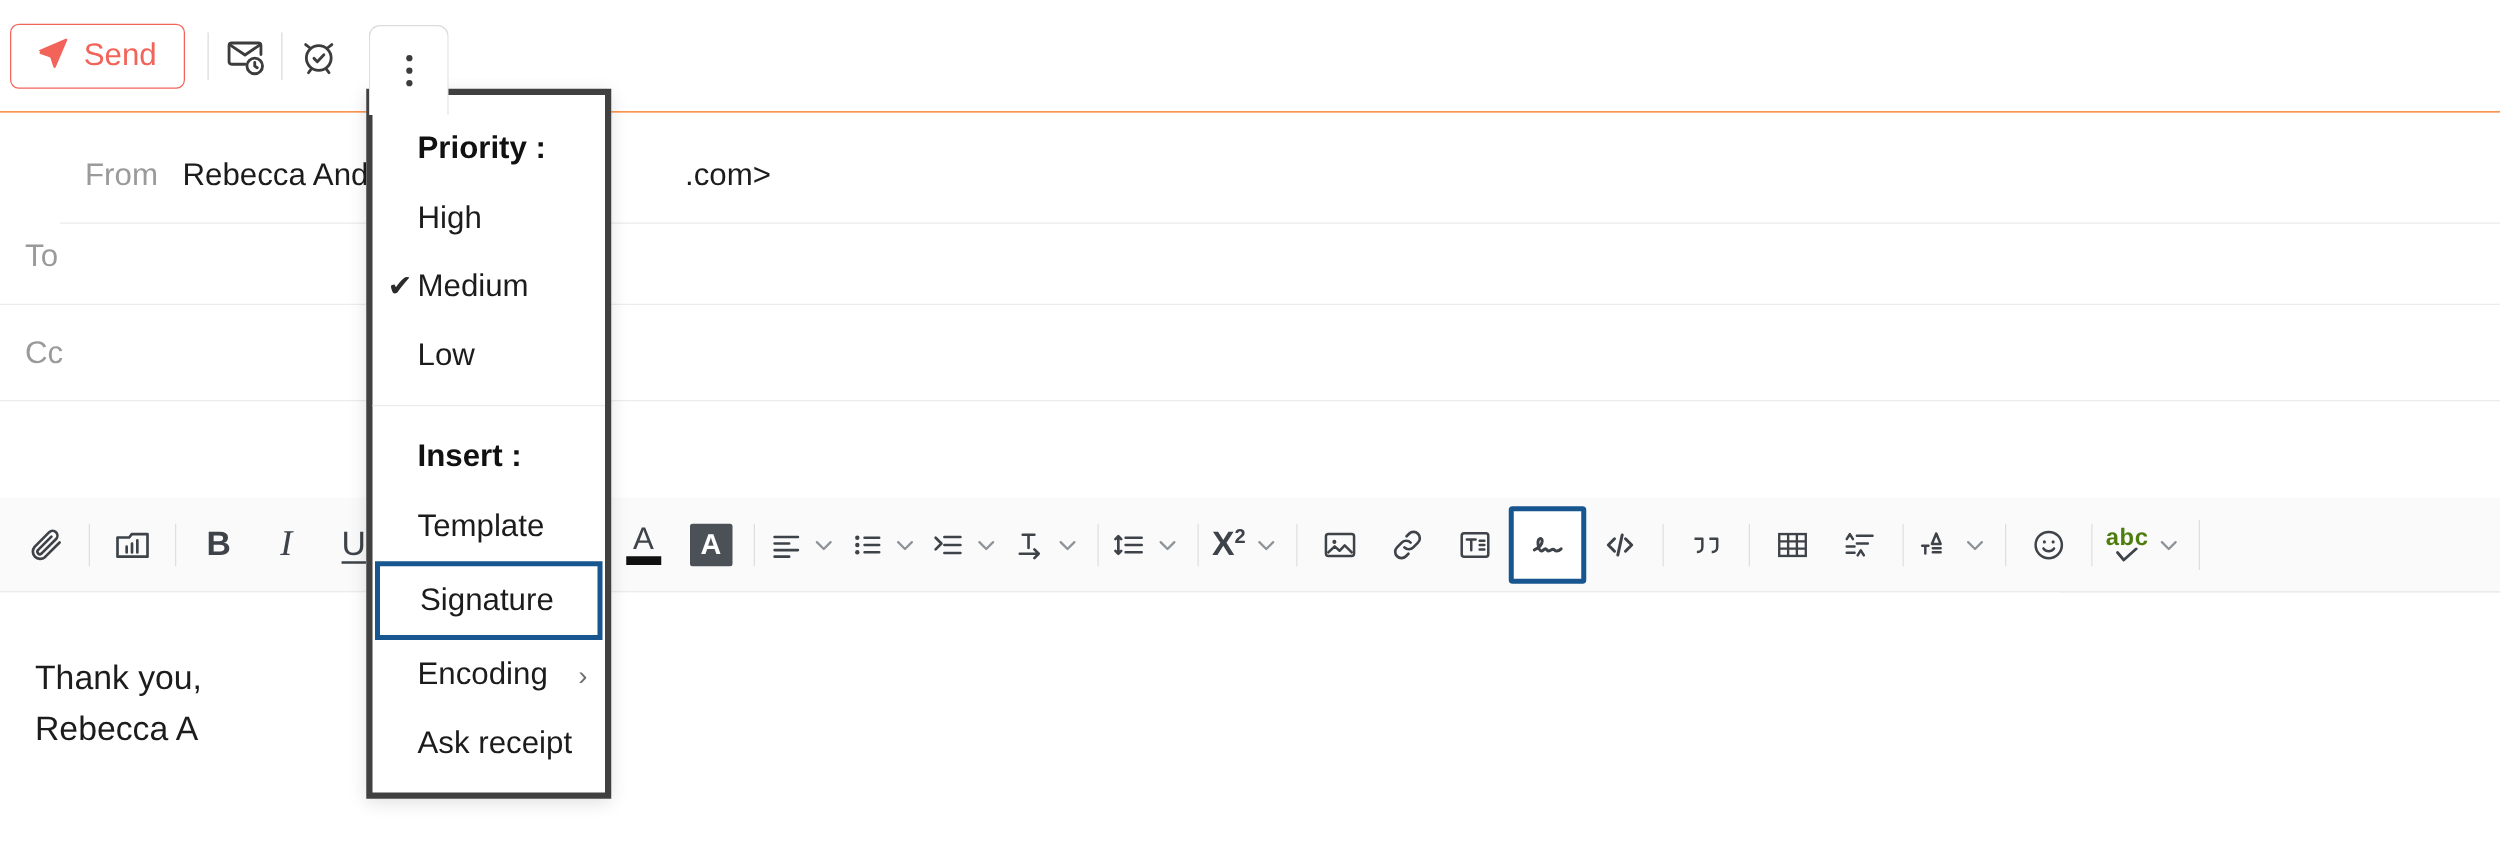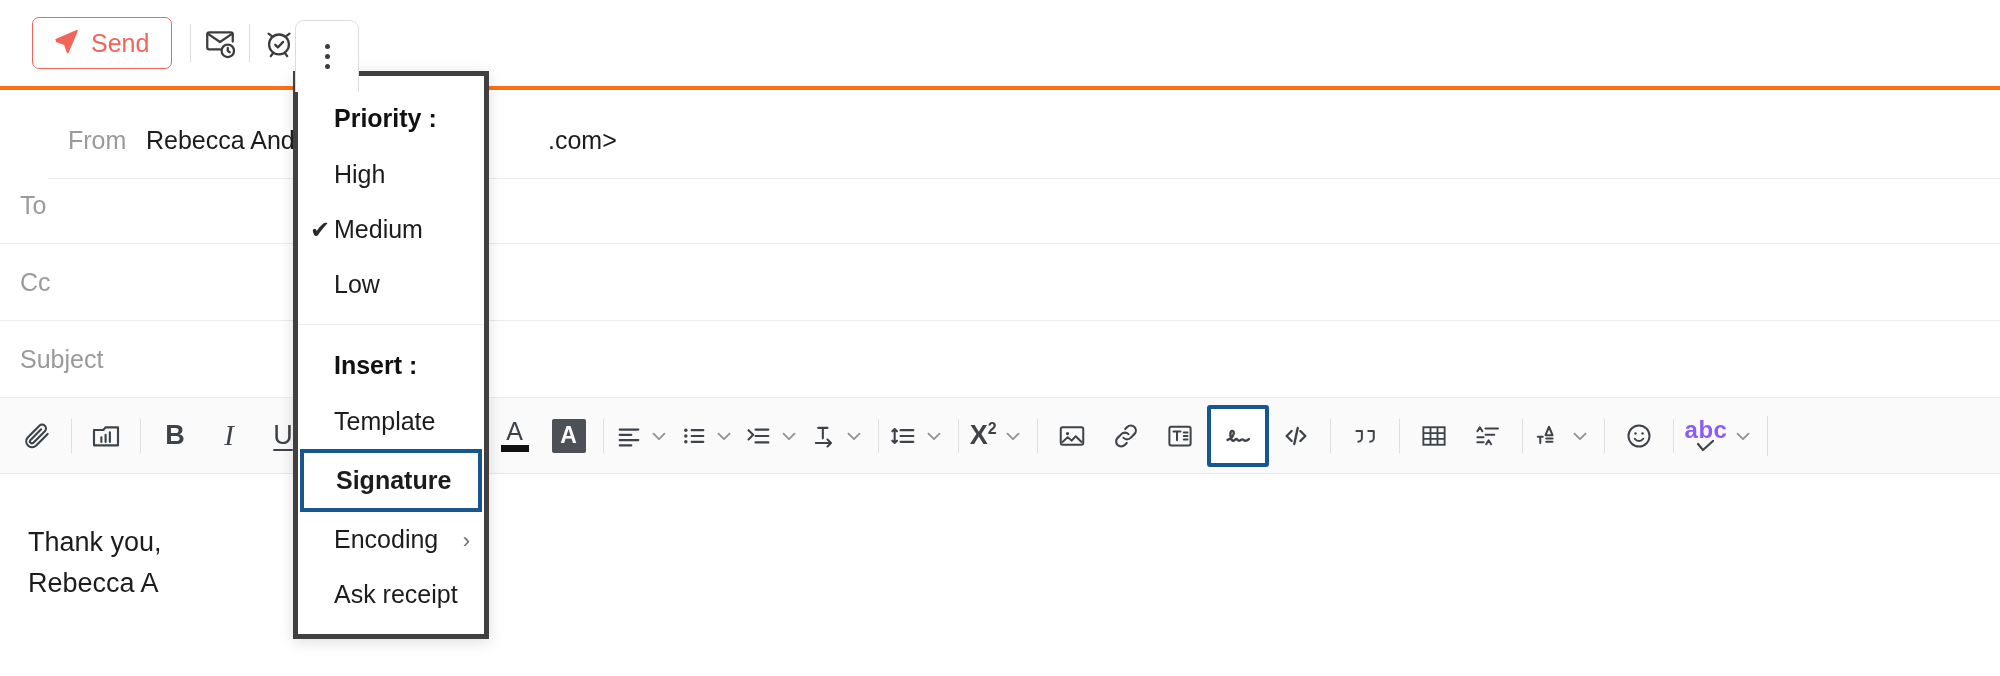--- a/index.html
+++ b/index.html
@@ -7,22 +7,22 @@
     width: 2000px; height: 676px;
     background: #ffffff;
     font-family: "Liberation Sans", sans-serif;
     overflow: hidden;
   }
   #app { position: relative; width: 2000px; height: 676px; background: #ffffff; }
 
   
   .action-bar {
     position: absolute; left: 0; top: 0; width: 2000px; height: 90px;
-    background: #ffffff; border-bottom: 4px solid #f97316;
-    display: flex; align-items: center; padding-left: 32px;
+    background: #ffffff; border-bottom: 1px solid #f97316;
+    display: flex; align-items: center; padding-left: 8px;
   }
   .send-btn {
     display: flex; align-items: center; gap: 11px;
     height: 52px; padding: 0 22px 0 19px;
     border: 1.6px solid #f2645a; border-radius: 7px;
     background: #ffffff; color: #f2645a;
     font-size: 25px; font-family: "Liberation Sans", sans-serif;
     cursor: pointer; white-space: nowrap;
   }
   .send-btn .lbl { color:#f2645a; }
@@ -117,21 +117,21 @@
   .menu-item {
     font-size: 25px; color: #1c1c1c; padding: 13px 14px 13px 36px;
     display: flex; align-items: flex-end; cursor: pointer; position: relative;
   }
   .menu-item.checked { padding-left: 36px; }
   .menu-item .tick {
     position: absolute; left: 12px; top: 50%; transform: translateY(-50%);
     color: #2b2b2b; font-size: 24px; line-height: 1;
   }
   .menu-item.selected {
-    border: 4px solid #17568f; margin: 0 2px; padding-left: 32px; font-weight: bold;
+    border: 4px solid #17568f; margin: 0 2px; padding-left: 32px;
   }
   .menu-item .submenu-arrow { margin-left: auto; color: #6e6e6e; font-size: 22px; }
   .menu-divider { height: 1px; background: #ececec; margin: 12px 0; }
 </style>
 </head>
 <body>
 
 <div id="app">
 
   <div class="action-bar">
@@ -185,24 +185,20 @@
   <div class="field-row" id="row-to">
     <span class="field-label">To</span>
     <span class="field-value"></span>
   </div>
 
   <div class="field-row" id="row-cc">
     <span class="field-label">Cc</span>
     <span class="field-value"></span>
   </div>
 
-  <div class="field-row" id="row-subj">
-    <span class="field-label">Subject</span>
-    <span class="field-value"></span>
-  </div>
 
   <div class="format-bar">
 
     <button class="fb-item">
       <svg width="32" height="32" viewBox="0 0 24 24" fill="none" stroke="#3d4349" stroke-width="1.6" stroke-linecap="round" stroke-linejoin="round">
         <path d="M20 10.5 11.2 19.3a4.4 4.4 0 0 1-6.2-6.2l8.8-8.8a2.9 2.9 0 0 1 4.1 4.1l-8.8 8.8a1.5 1.5 0 0 1-2.1-2.1l8.1-8.1"></path>
       </svg>
     </button>
 
     <div class="fb-sep"></div>
@@ -417,21 +413,21 @@
         <circle cx="9.2" cy="10" r="1" fill="#3d4349" stroke="none"></circle>
         <circle cx="14.8" cy="10" r="1" fill="#3d4349" stroke="none"></circle>
         <path d="M8.6 14.2c.9 1.2 2 1.8 3.4 1.8s2.5-.6 3.4-1.8"></path>
       </svg>
     </button>
 
     <div class="fb-sep"></div>
 
     <button class="fb-item wide">
       <span style="display:flex;flex-direction:column;align-items:center;line-height:1;">
-        <span style="font-size:24px;font-weight:bold;color:#8b5cf6;letter-spacing:.5px;">abc</span>
+        <span style="font-size:19px;font-weight:bold;color:#4d7c0f;letter-spacing:.5px;">abc</span>
         <svg width="24" height="13" viewBox="0 0 24 13" fill="none" stroke="#3d4349" stroke-width="2.2" stroke-linecap="round" stroke-linejoin="round" style="margin-top:-2px;">
             <path d="M4 4l5 6 10-9"></path>
           </svg>
       </span>
       <span class="chev">
         <svg width="22" height="22" viewBox="0 0 24 24" fill="none" stroke="#8d9398" stroke-width="2" stroke-linecap="round" stroke-linejoin="round">
             <path d="M6 9.5l6 6 6-6"></path>
           </svg>
       </span>
     </button>

